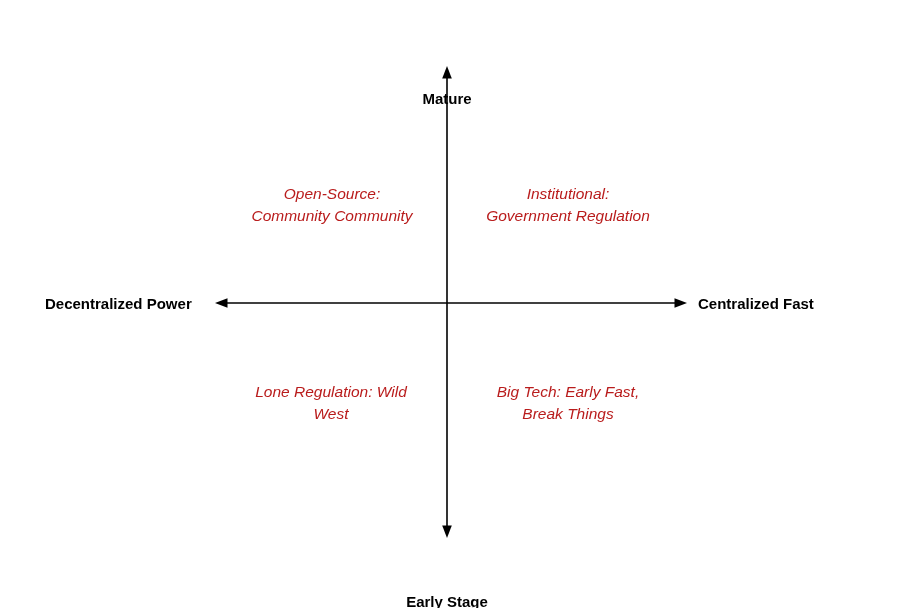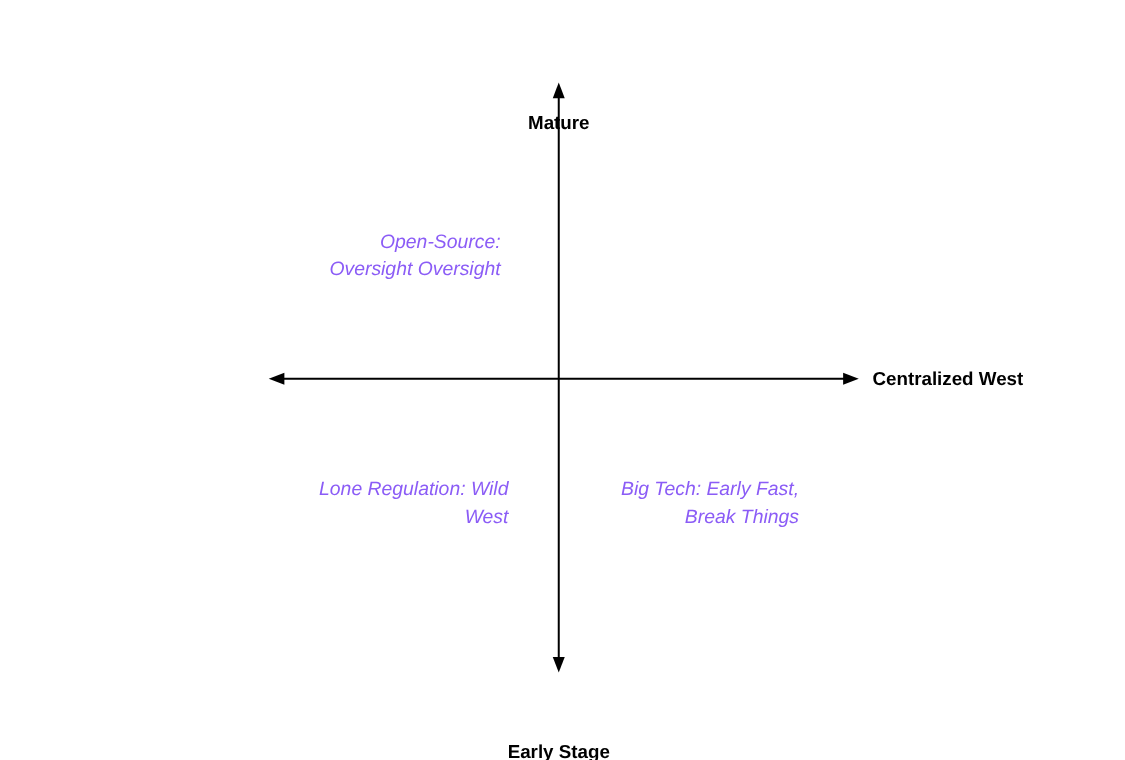--- a/index.html
+++ b/index.html
@@ -36,26 +36,26 @@
     white-space: nowrap;
     color: #000000;
   }
   .axis-end-label.centered {
     transform: translateX(-50%);
     margin-top: 47px;
   }
   .quadrant-label {
     position: absolute;
     transform: translateX(-50%);
-    text-align: right;
+    text-align: center;
     font-style: italic;
     font-size: 15.5px;
     line-height: 21.5px;
     white-space: nowrap;
-    color: #8b5cf6;
+    color: #b91c1c;
   }
   .quadrant-label span {
     display: block;
   }
 </style>
 </head>
 <body>
 
 <div class="canvas">
 
@@ -69,28 +69,33 @@
       <line x1="225" y1="303" x2="677" y2="303" stroke="#000000" stroke-width="1.6"></line>
       <polygon points="215,303 227.5,298.2 227.5,307.8" fill="#000000"></polygon>
       <polygon points="687,303 674.5,298.2 674.5,307.8" fill="#000000"></polygon>
     </g>
   </svg>
 
   <div class="axis-end-label centered" style="left:447px; top:43px;">Mature</div>
 
   <div class="axis-end-label centered" style="left:447px; top:546px;text-align:right;">Early Stage</div>
 
+  <div class="axis-end-label" style="left:45px; top:295px;">Decentralized Power</div>
 
-  <div class="axis-end-label" style="left:698px; top:295px;">Centralized West</div>
+  <div class="axis-end-label" style="left:698px; top:295px;">Centralized Fast</div>
 
   <div class="quadrant-label" style="left:332px; top:183px;">
     <span>Open-Source:</span>
-    <span>Oversight Oversight</span>
+    <span>Community Community</span>
   </div>
 
+  <div class="quadrant-label" style="left:568px; top:183px;">
+    <span>Institutional:</span>
+    <span>Government Regulation</span>
+  </div>
 
   <div class="quadrant-label" style="left:331px; top:381px;">
     <span>Lone Regulation: Wild</span>
     <span>West</span>
   </div>
 
   <div class="quadrant-label" style="left:568px; top:381px;">
     <span>Big Tech: Early Fast,</span>
     <span>Break Things</span>
   </div>

